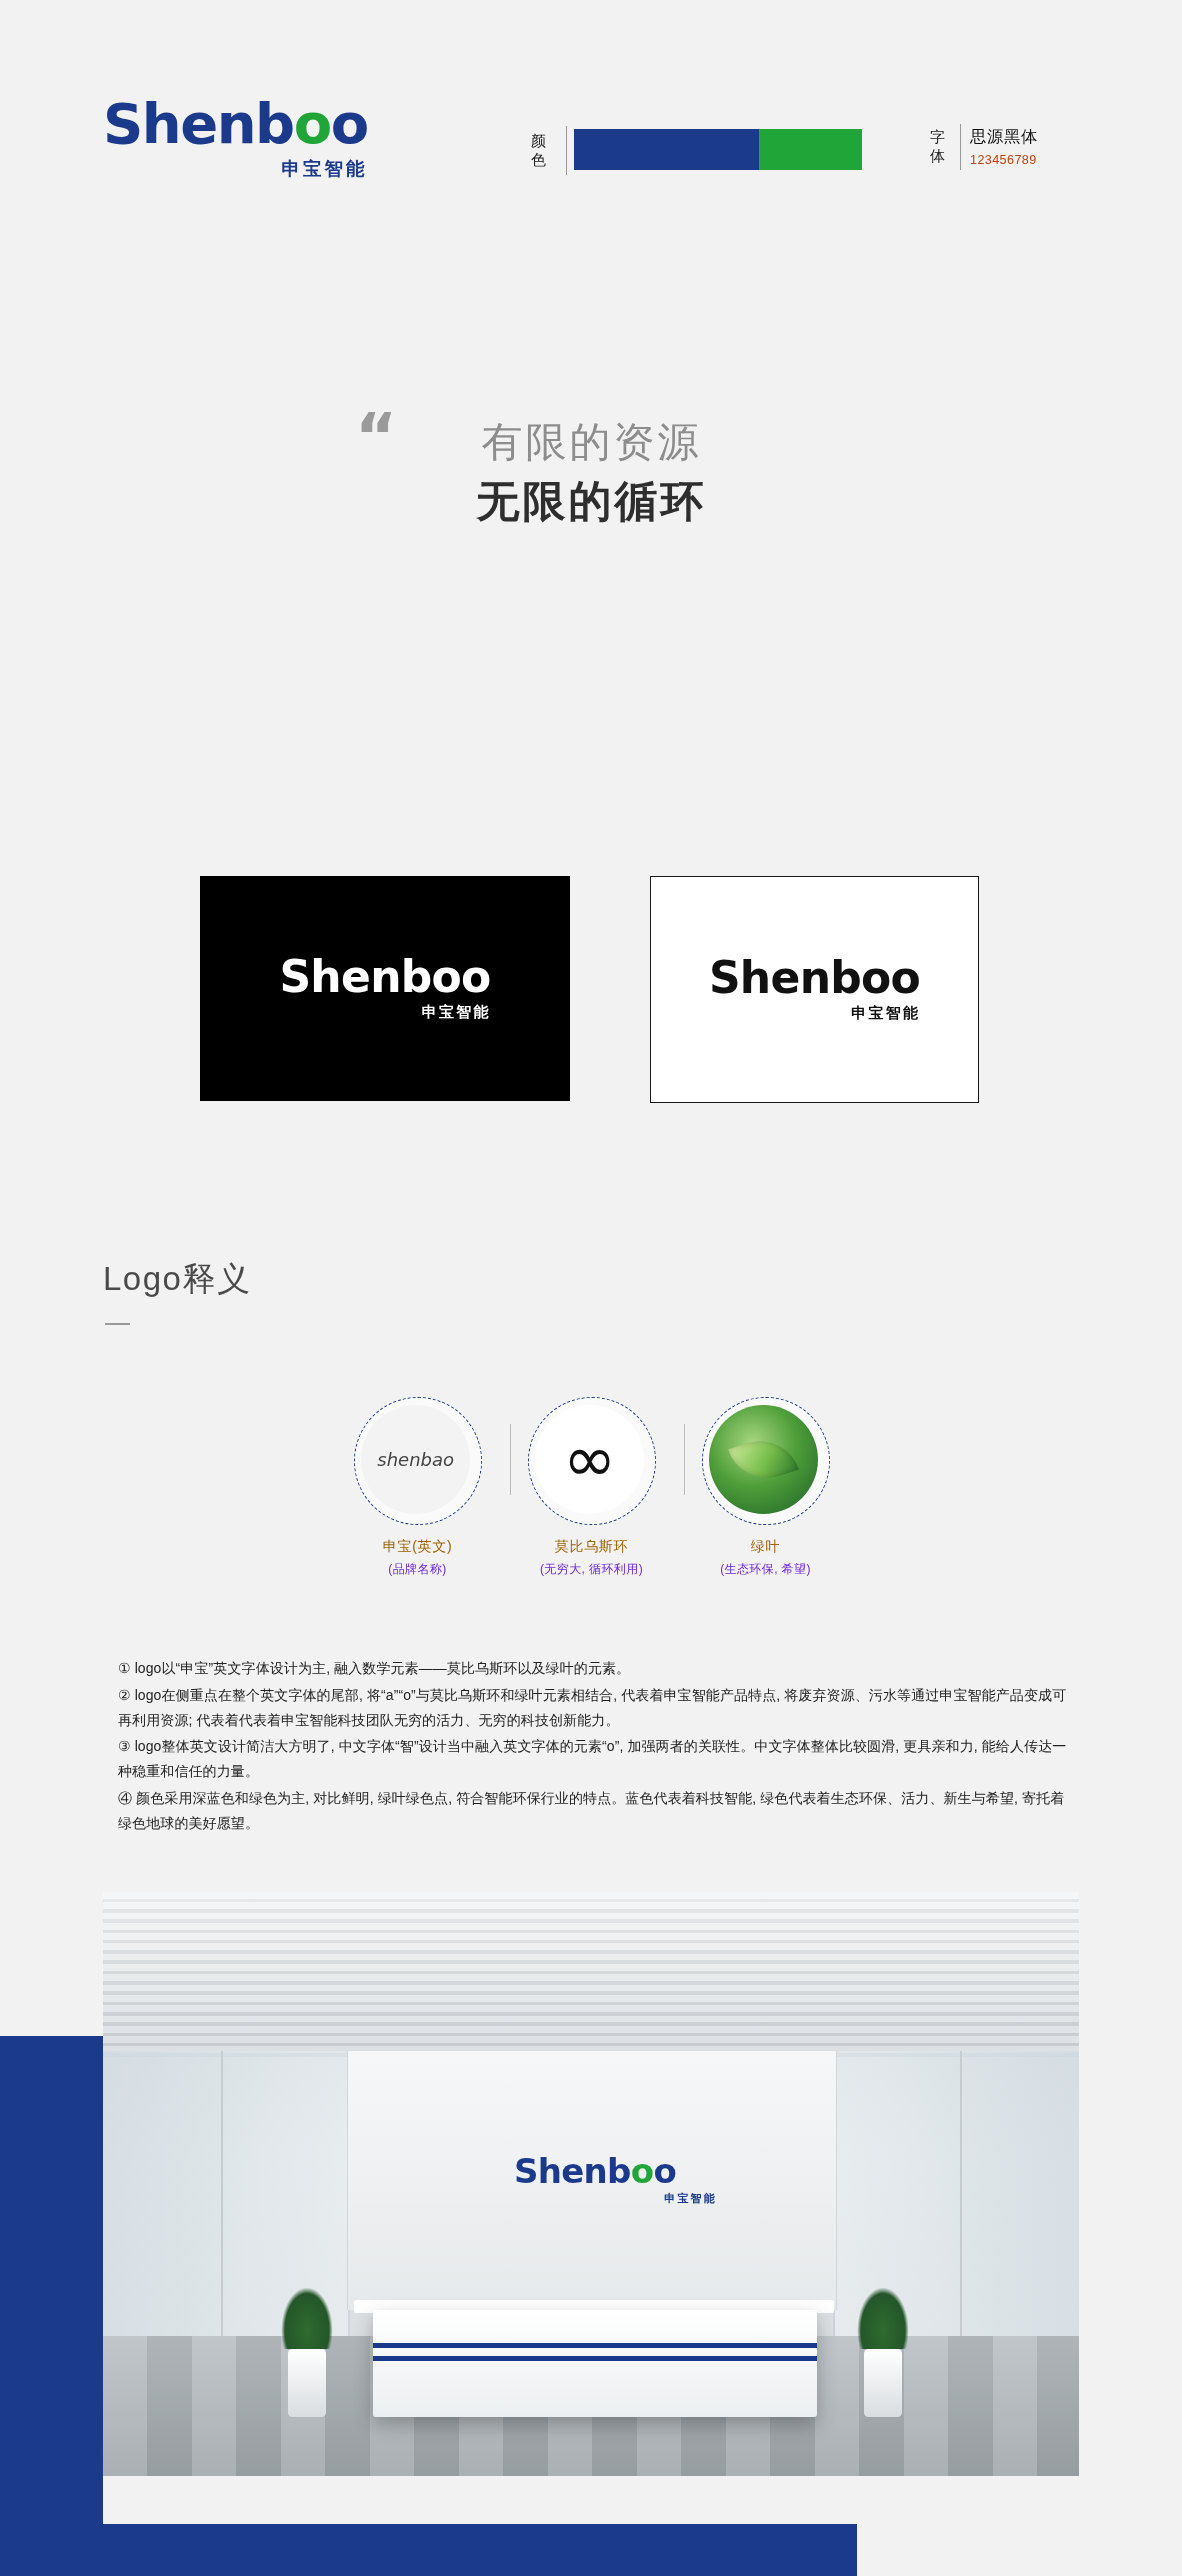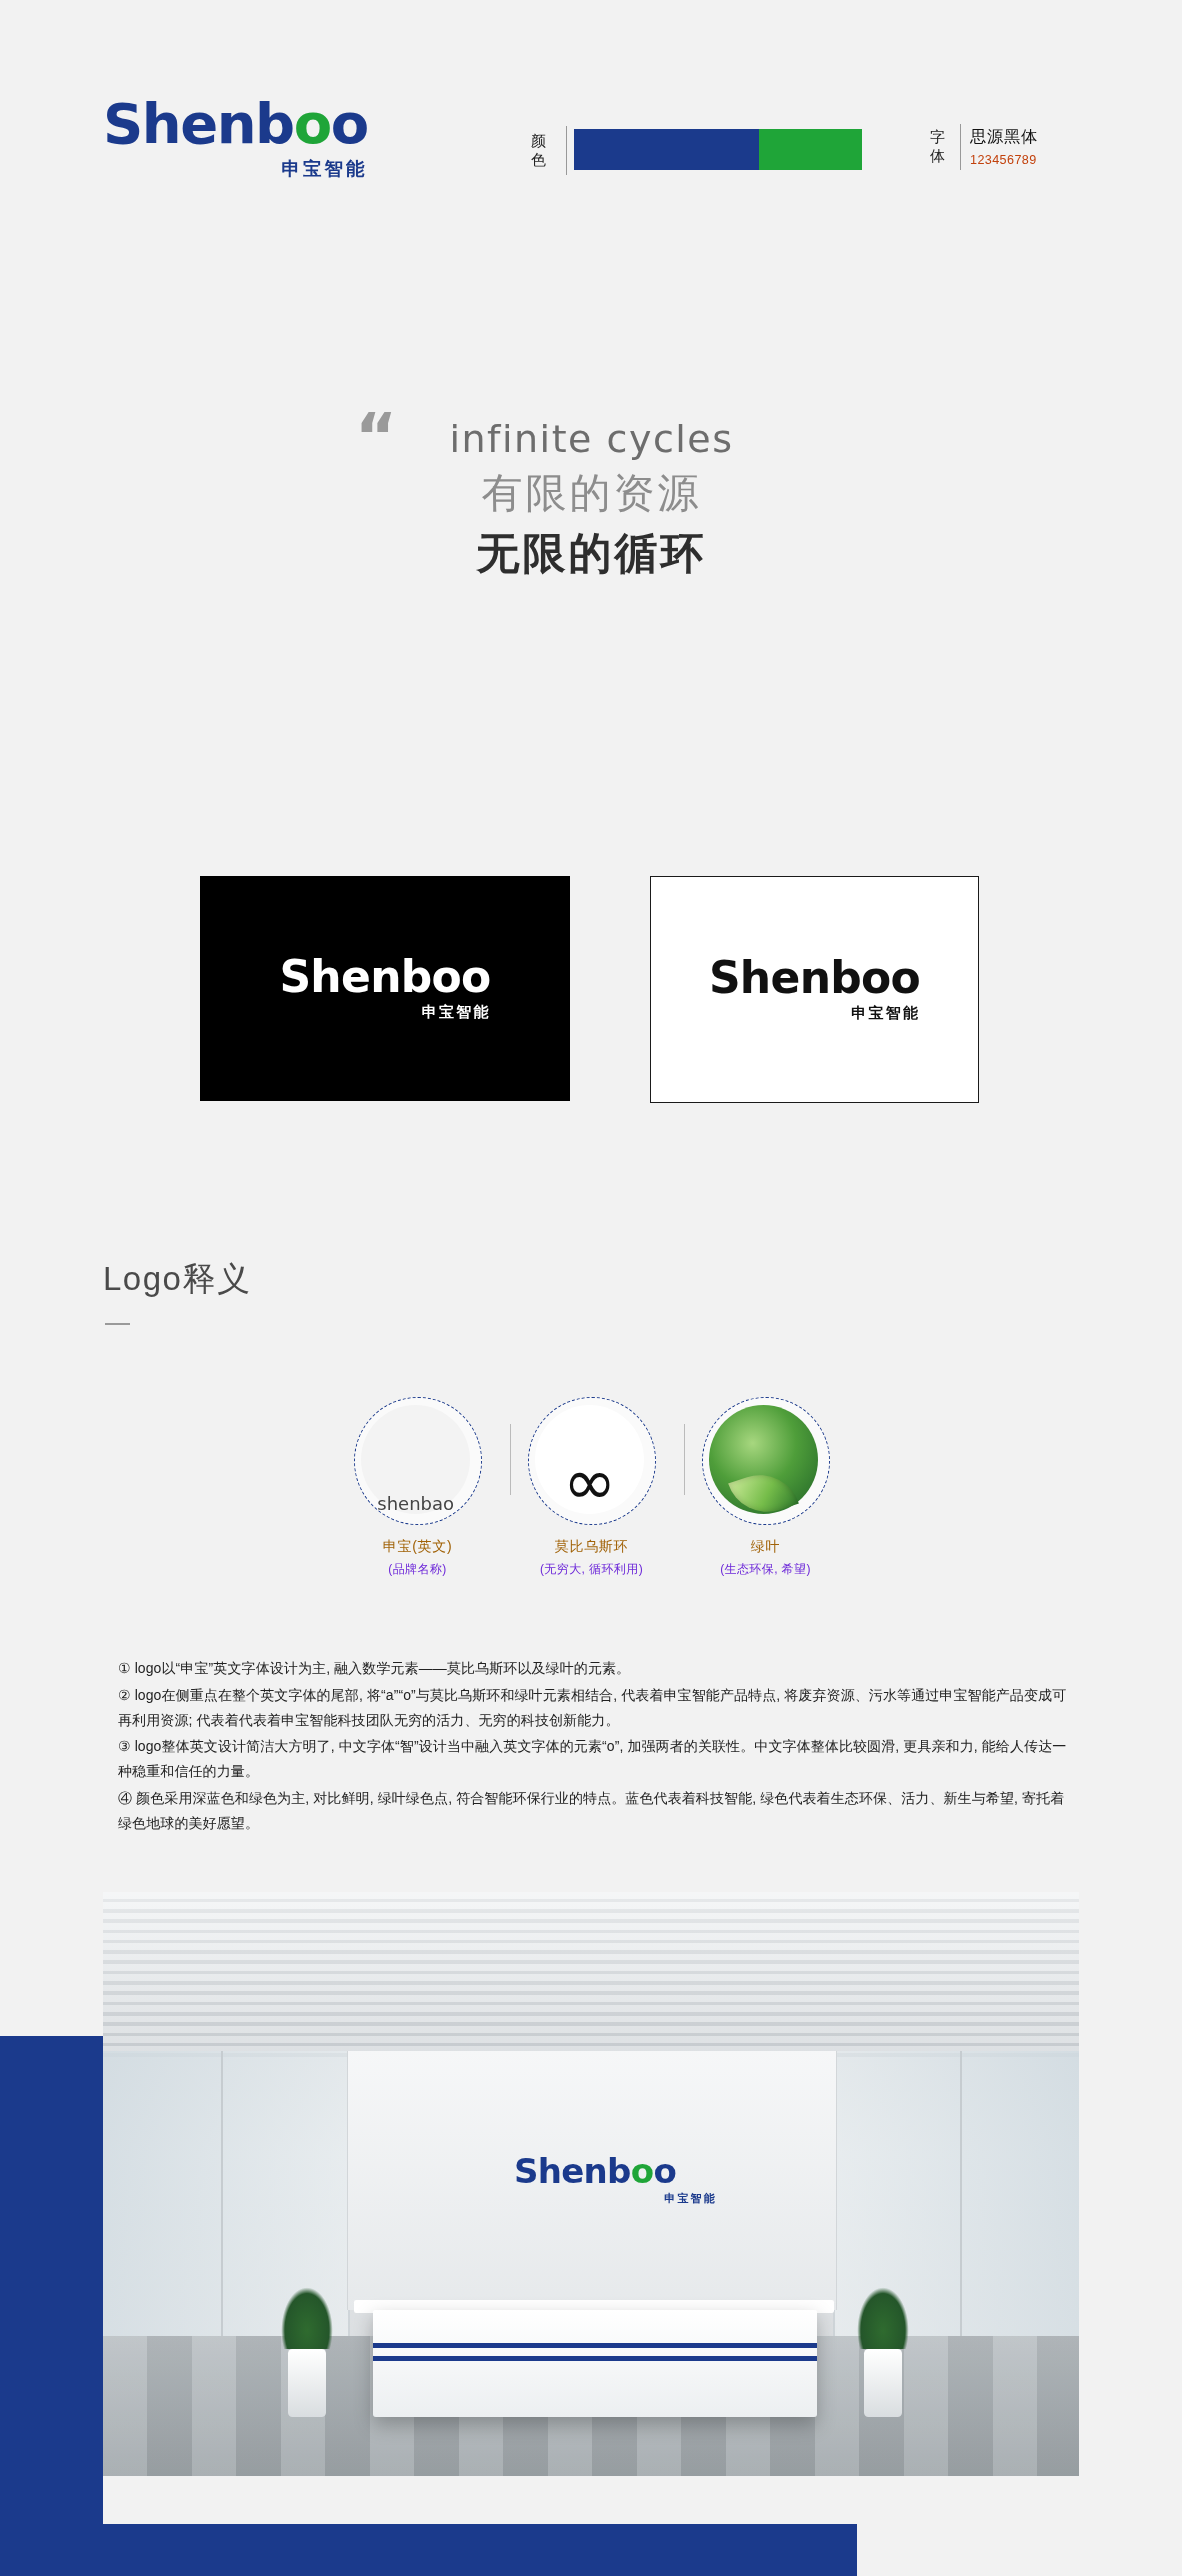--- a/index.html
+++ b/index.html
@@ -103,21 +103,21 @@
   .circ{
     width:126px;height:126px;border-radius:50%;
     border:1.5px dashed #1b3a8c;
     margin:0 auto;
     display:flex;align-items:center;justify-content:center;
     background:#fafafa;
     position:relative;overflow:hidden;
   }
   .circ-inner{
     position:absolute;left:6.7px;top:6.7px;width:109px;height:109px;border-radius:50%;
-    background:#f3f3f3;display:flex;align-items:flex-end;justify-content:center;
+    background:#f3f3f3;display:flex;align-items:center;justify-content:center;font-style:italic;
   }
   .circ-txt{font-size:18px;color:#444;font-family:"DejaVu Sans", sans-serif;}
   .circ2 .circ-inner{background:#fff;}
   .infinity{font-size:64px;color:#111;line-height:1;font-family:"DejaVu Sans", sans-serif;}
   .circ3 .circ-inner{
     background:radial-gradient(circle at 40% 35%, #a7d77f 0%, #4f9e3a 45%, #1d5f26 100%);
   }
   .leaf{
     width:61px;height:41px;
     background:linear-gradient(135deg,#cdeb9a 0%,#76bd4a 55%,#2f7a2c 100%);
@@ -226,21 +226,20 @@
       <div class="fb-divider"></div>
       <div class="fb-texts">
         <div class="fb-name">思源黑体</div>
         <div class="fb-nums">123456789</div>
       </div>
     </div>
   </div>
 
   <div class="slogan">
     <div class="quote-mark">“</div>
-    <div class="sl-line2">infinite   cycles</div>
     <div class="sl-line3">有限的资源</div>
     <div class="sl-line4">无限的循环</div>
   </div>
 
   <div class="variants">
     <div class="var-box var-dark">
       <div>
         <div class="vlogo-word w">
           <span>Shenb</span><span>o</span><span>o</span>
         </div>

